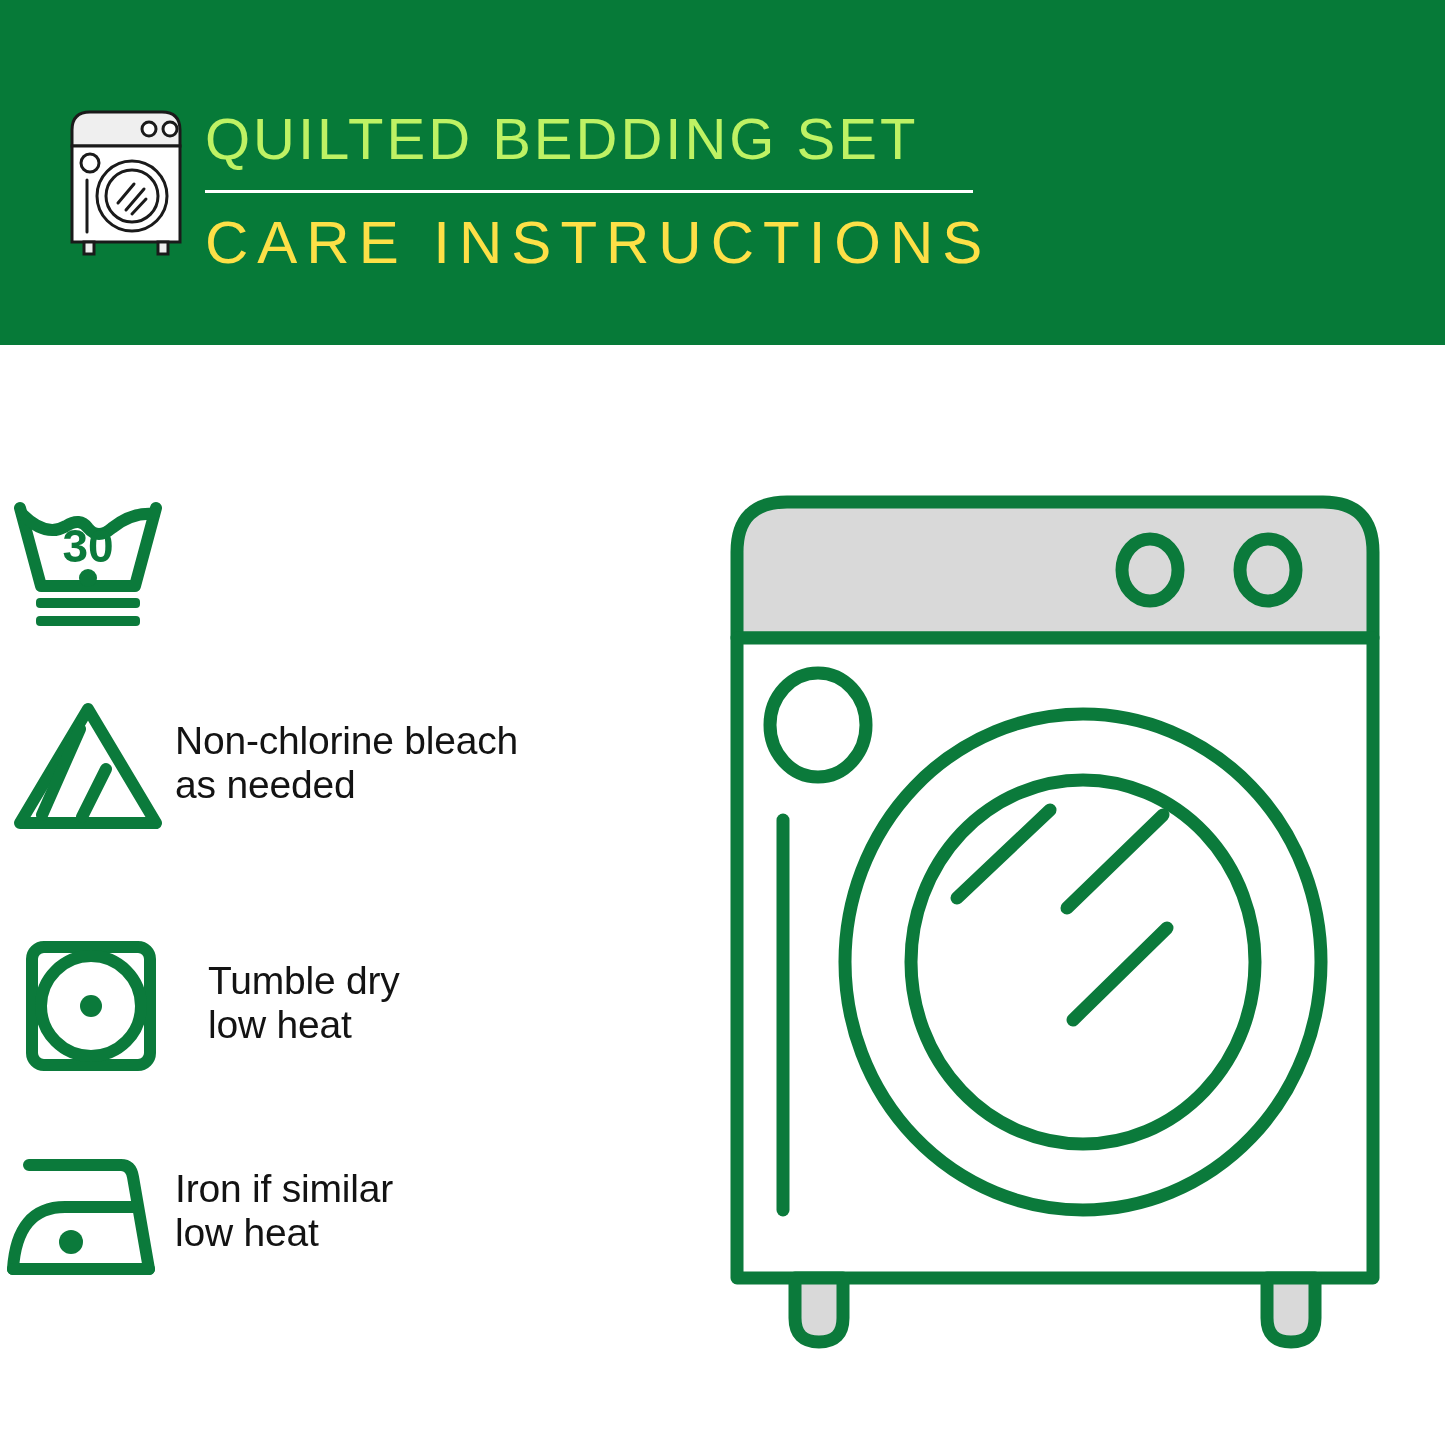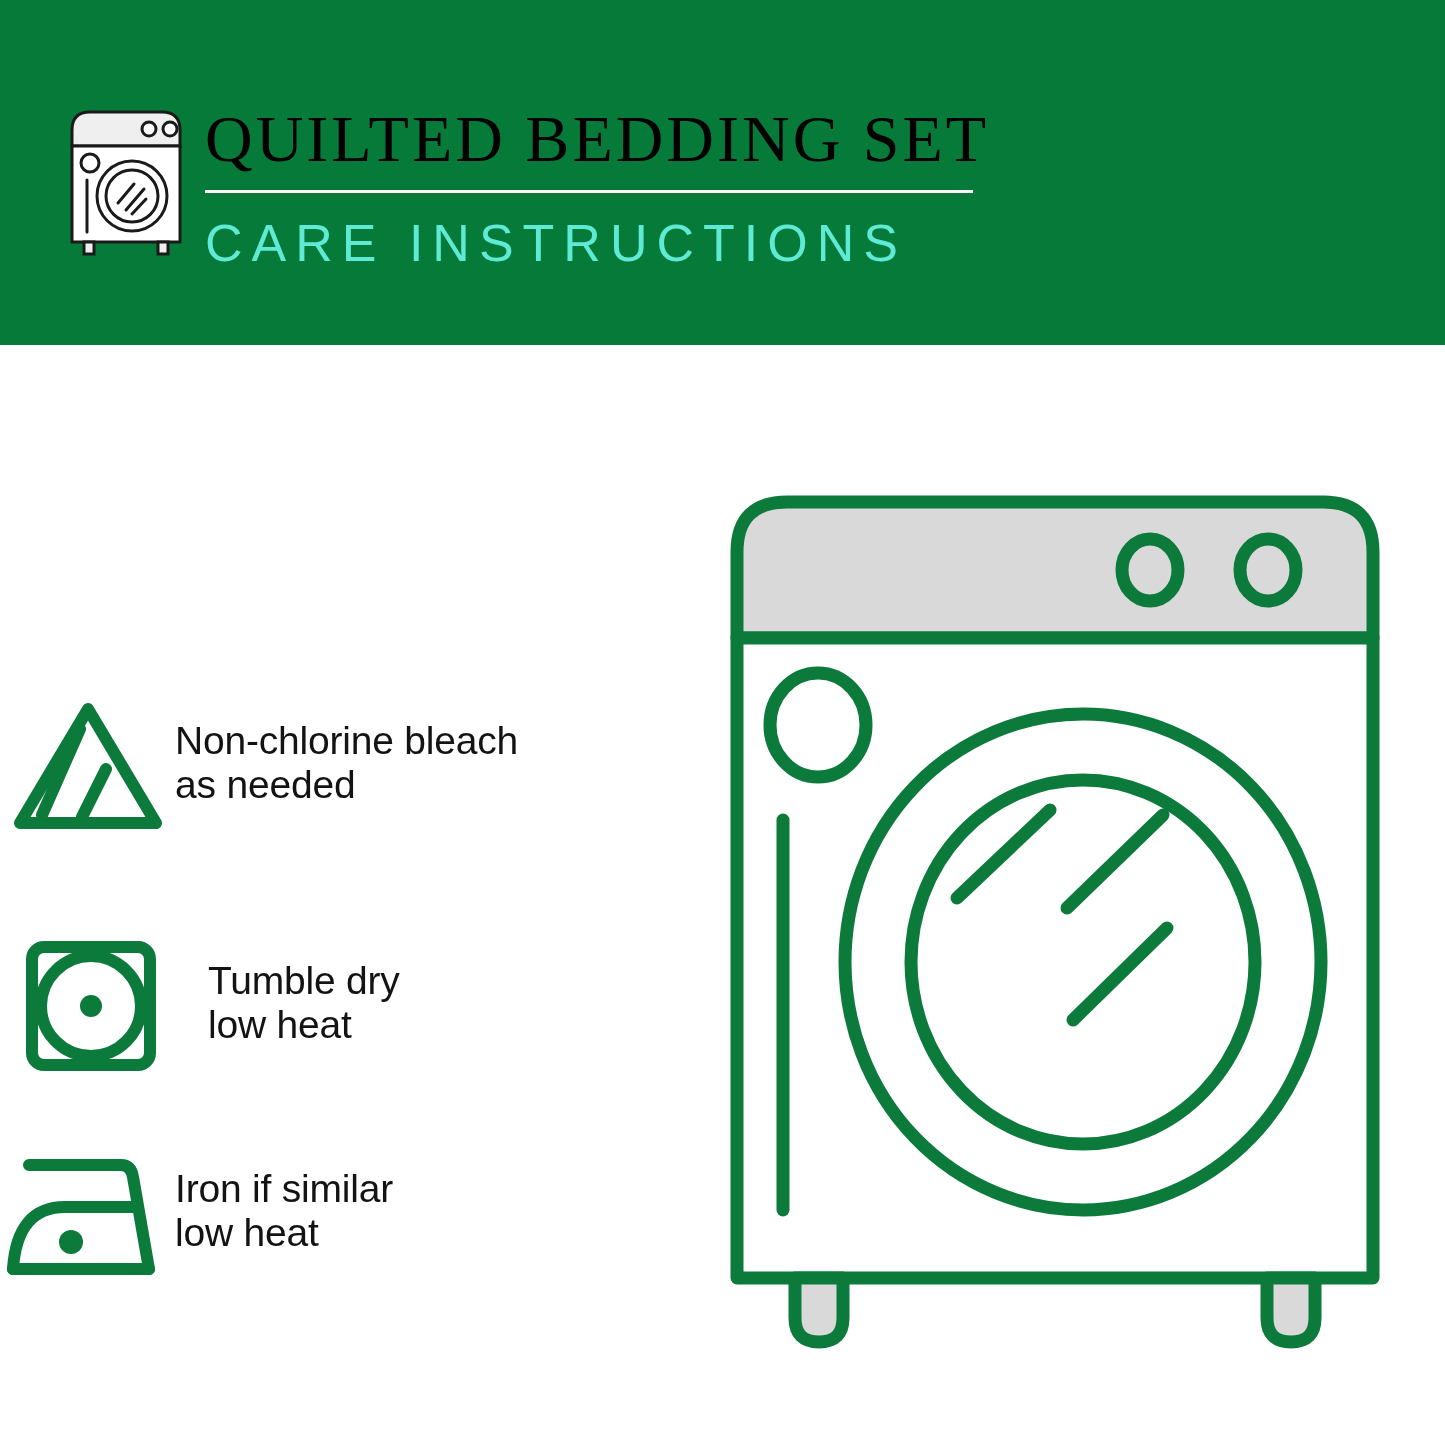--- a/index.html
+++ b/index.html
@@ -34,39 +34,39 @@
     width: 128px;
     height: 152px;
   }
   .header-text-block {
     position: absolute;
     left: 205px;
     top: 100px;
     width: 800px;
   }
   .title-main {
-    color: #000000;
-    font-family: Liberation Serif, serif;
-    font-size: 66px;
+    color: #bef264;
+    font-family: Liberation Sans, sans-serif;
+    font-size: 58px;
     line-height: 78px;
     font-weight: 400;
     letter-spacing: 3px;
     white-space: nowrap;
   }
   .title-rule {
     margin-top: 12px;
     margin-bottom: 14px;
     width: 768px;
     height: 3px;
     background: #ffffff;
   }
   .title-sub {
-    color: #5eead4;
+    color: #fde047;
     font-family: "Liberation Sans", sans-serif;
-    font-size: 52px;
+    font-size: 60px;
     line-height: 72px;
     font-weight: 400;
     letter-spacing: 9px;
     white-space: nowrap;
   }
 
   
   .care-list {
     position: absolute;
     left: 0;
@@ -153,20 +153,34 @@
       <div class="title-main">QUILTED BEDDING SET</div>
       <div class="title-rule"></div>
       <div class="title-sub">CARE INSTRUCTIONS</div>
     </div>
 
   </div>
 
   <div class="care-list">
 
     <div class="care-row care-row-0">
+      <div class="care-symbol">
+        <svg viewBox="0 0 160 150" width="160" height="150">
+
+          <path d="M12 18 L33 96 L127 96 L148 18" fill="none" stroke="#0B7A3B" stroke-width="12" stroke-linecap="round" stroke-linejoin="round"></path>
+          <path d="M14 24 Q38 48 58 36 Q72 27 80 38 Q90 50 104 38 Q124 22 146 24" fill="none" stroke="#0B7A3B" stroke-width="12" stroke-linecap="round" stroke-linejoin="round"></path>
+
+          <text x="80" y="72" text-anchor="middle" font-family="Liberation Sans, sans-serif" font-size="46" font-weight="bold" fill="#0B7A3B">30</text>
+
+          <circle cx="80" cy="88" r="9" fill="#0B7A3B"></circle>
+
+          <rect x="28" y="108" width="104" height="10" rx="4" fill="#0B7A3B"></rect>
+          <rect x="28" y="126" width="104" height="10" rx="4" fill="#0B7A3B"></rect>
+        </svg>
+      </div>
     </div>
 
     <div class="care-row care-row-1">
       <div class="care-symbol">
         <svg viewBox="0 0 160 140" width="160" height="140">
 
           <path d="M80 14 L148 128 L12 128 Z" fill="none" stroke="#0B7A3B" stroke-width="12" stroke-linejoin="round"></path>
 
           <line x1="72" y1="34" x2="34" y2="120" stroke="#0B7A3B" stroke-width="12" stroke-linecap="round"></line>
           <line x1="98" y1="74" x2="74" y2="122" stroke="#0B7A3B" stroke-width="12" stroke-linecap="round"></line>

